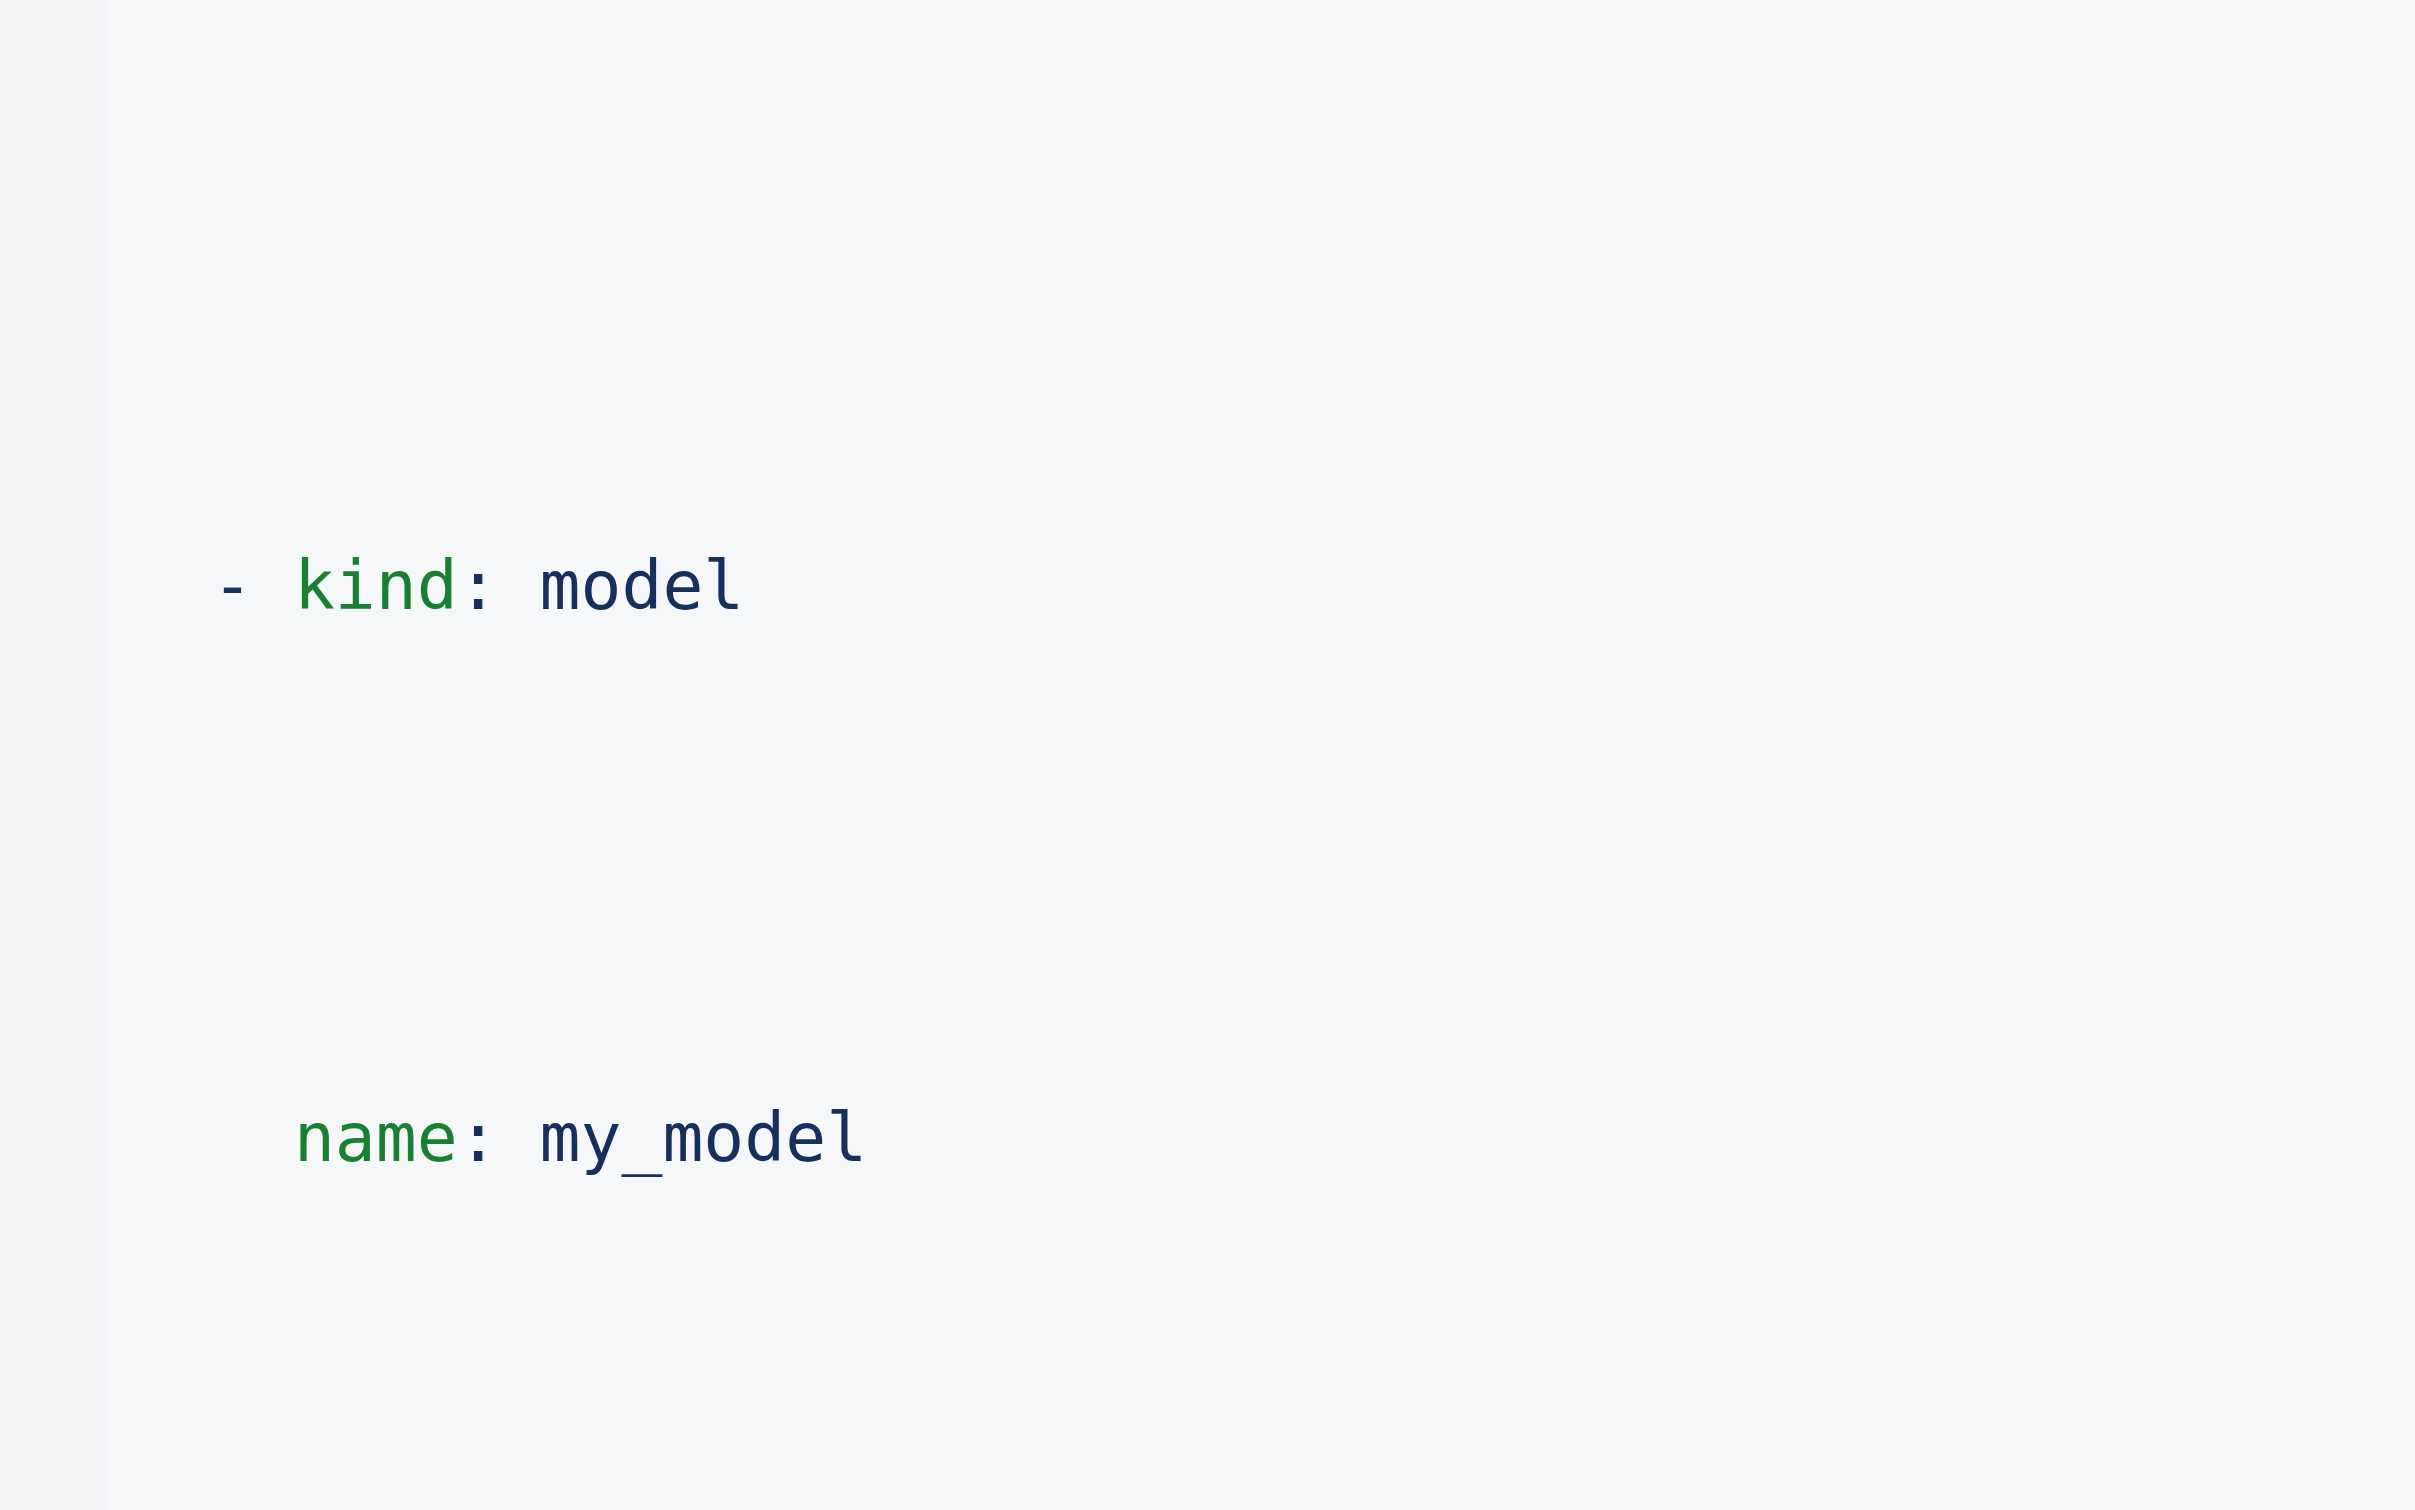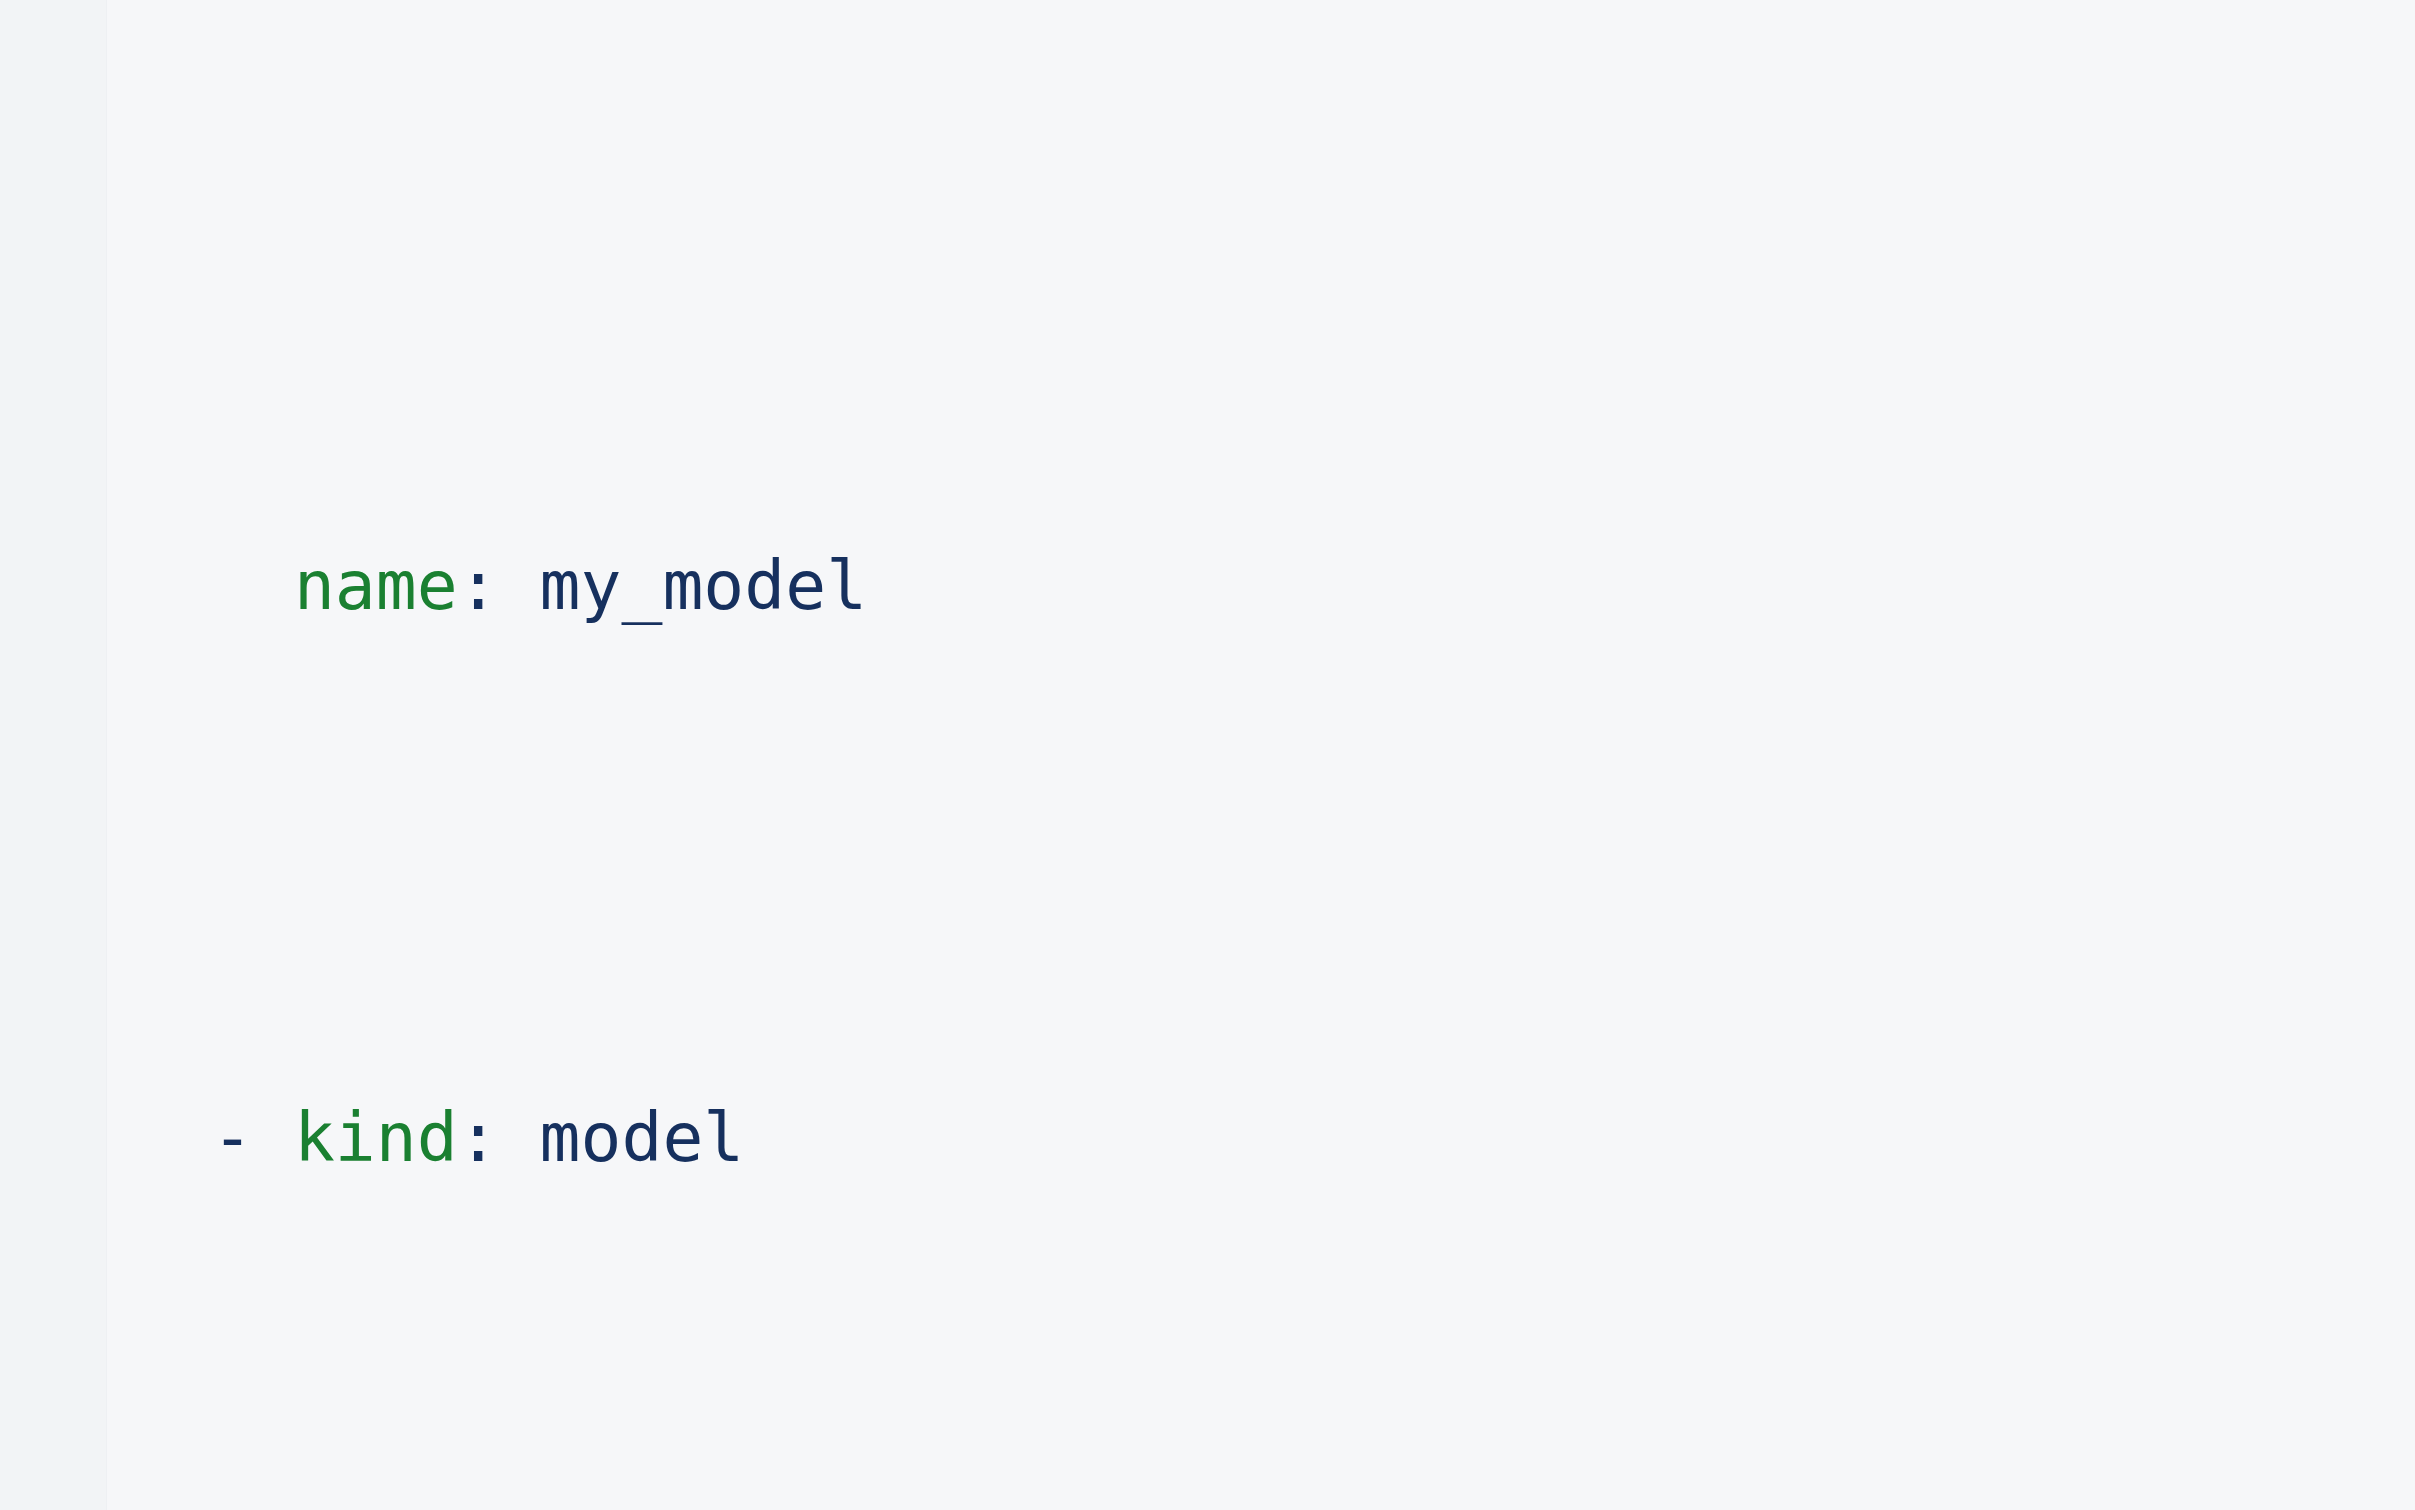--- a/index.html
+++ b/index.html
@@ -62,23 +62,23 @@
   .tok-space  { color: transparent; }
 </style>
 </head>
 <body style="background: rgb(245, 247, 249);">
 
 <div id="left-gutter" style="background: rgb(242, 244, 246);"></div>
 
 <div id="code-surface">
   <div id="code-block">
 
+    <span class="code-line"><span class="tok-space"></span><span class="tok-dash" style="color: rgb(22, 48, 94);">- </span><span class="tok-key" style="color: rgb(26, 128, 49);">kind</span><span class="tok-punct" style="color: rgb(22, 48, 94);">:</span><span class="tok-space"> </span><span class="tok-string" style="color: rgb(22, 48, 94);">model</span></span>
+
     <span class="code-line"><span class="tok-space">  </span><span class="tok-dash" style="color: rgb(22, 48, 94);"></span><span class="tok-key" style="color: rgb(26, 128, 49);">name</span><span class="tok-punct" style="color: rgb(22, 48, 94);">:</span><span class="tok-space"> </span><span class="tok-string" style="color: rgb(22, 48, 94);">my_model</span></span>
-
-    <span class="code-line"><span class="tok-space"></span><span class="tok-dash" style="color: rgb(22, 48, 94);">- </span><span class="tok-key" style="color: rgb(26, 128, 49);">kind</span><span class="tok-punct" style="color: rgb(22, 48, 94);">:</span><span class="tok-space"> </span><span class="tok-string" style="color: rgb(22, 48, 94);">model</span></span>
 
     
 
     
 
     
 
     
 
     

